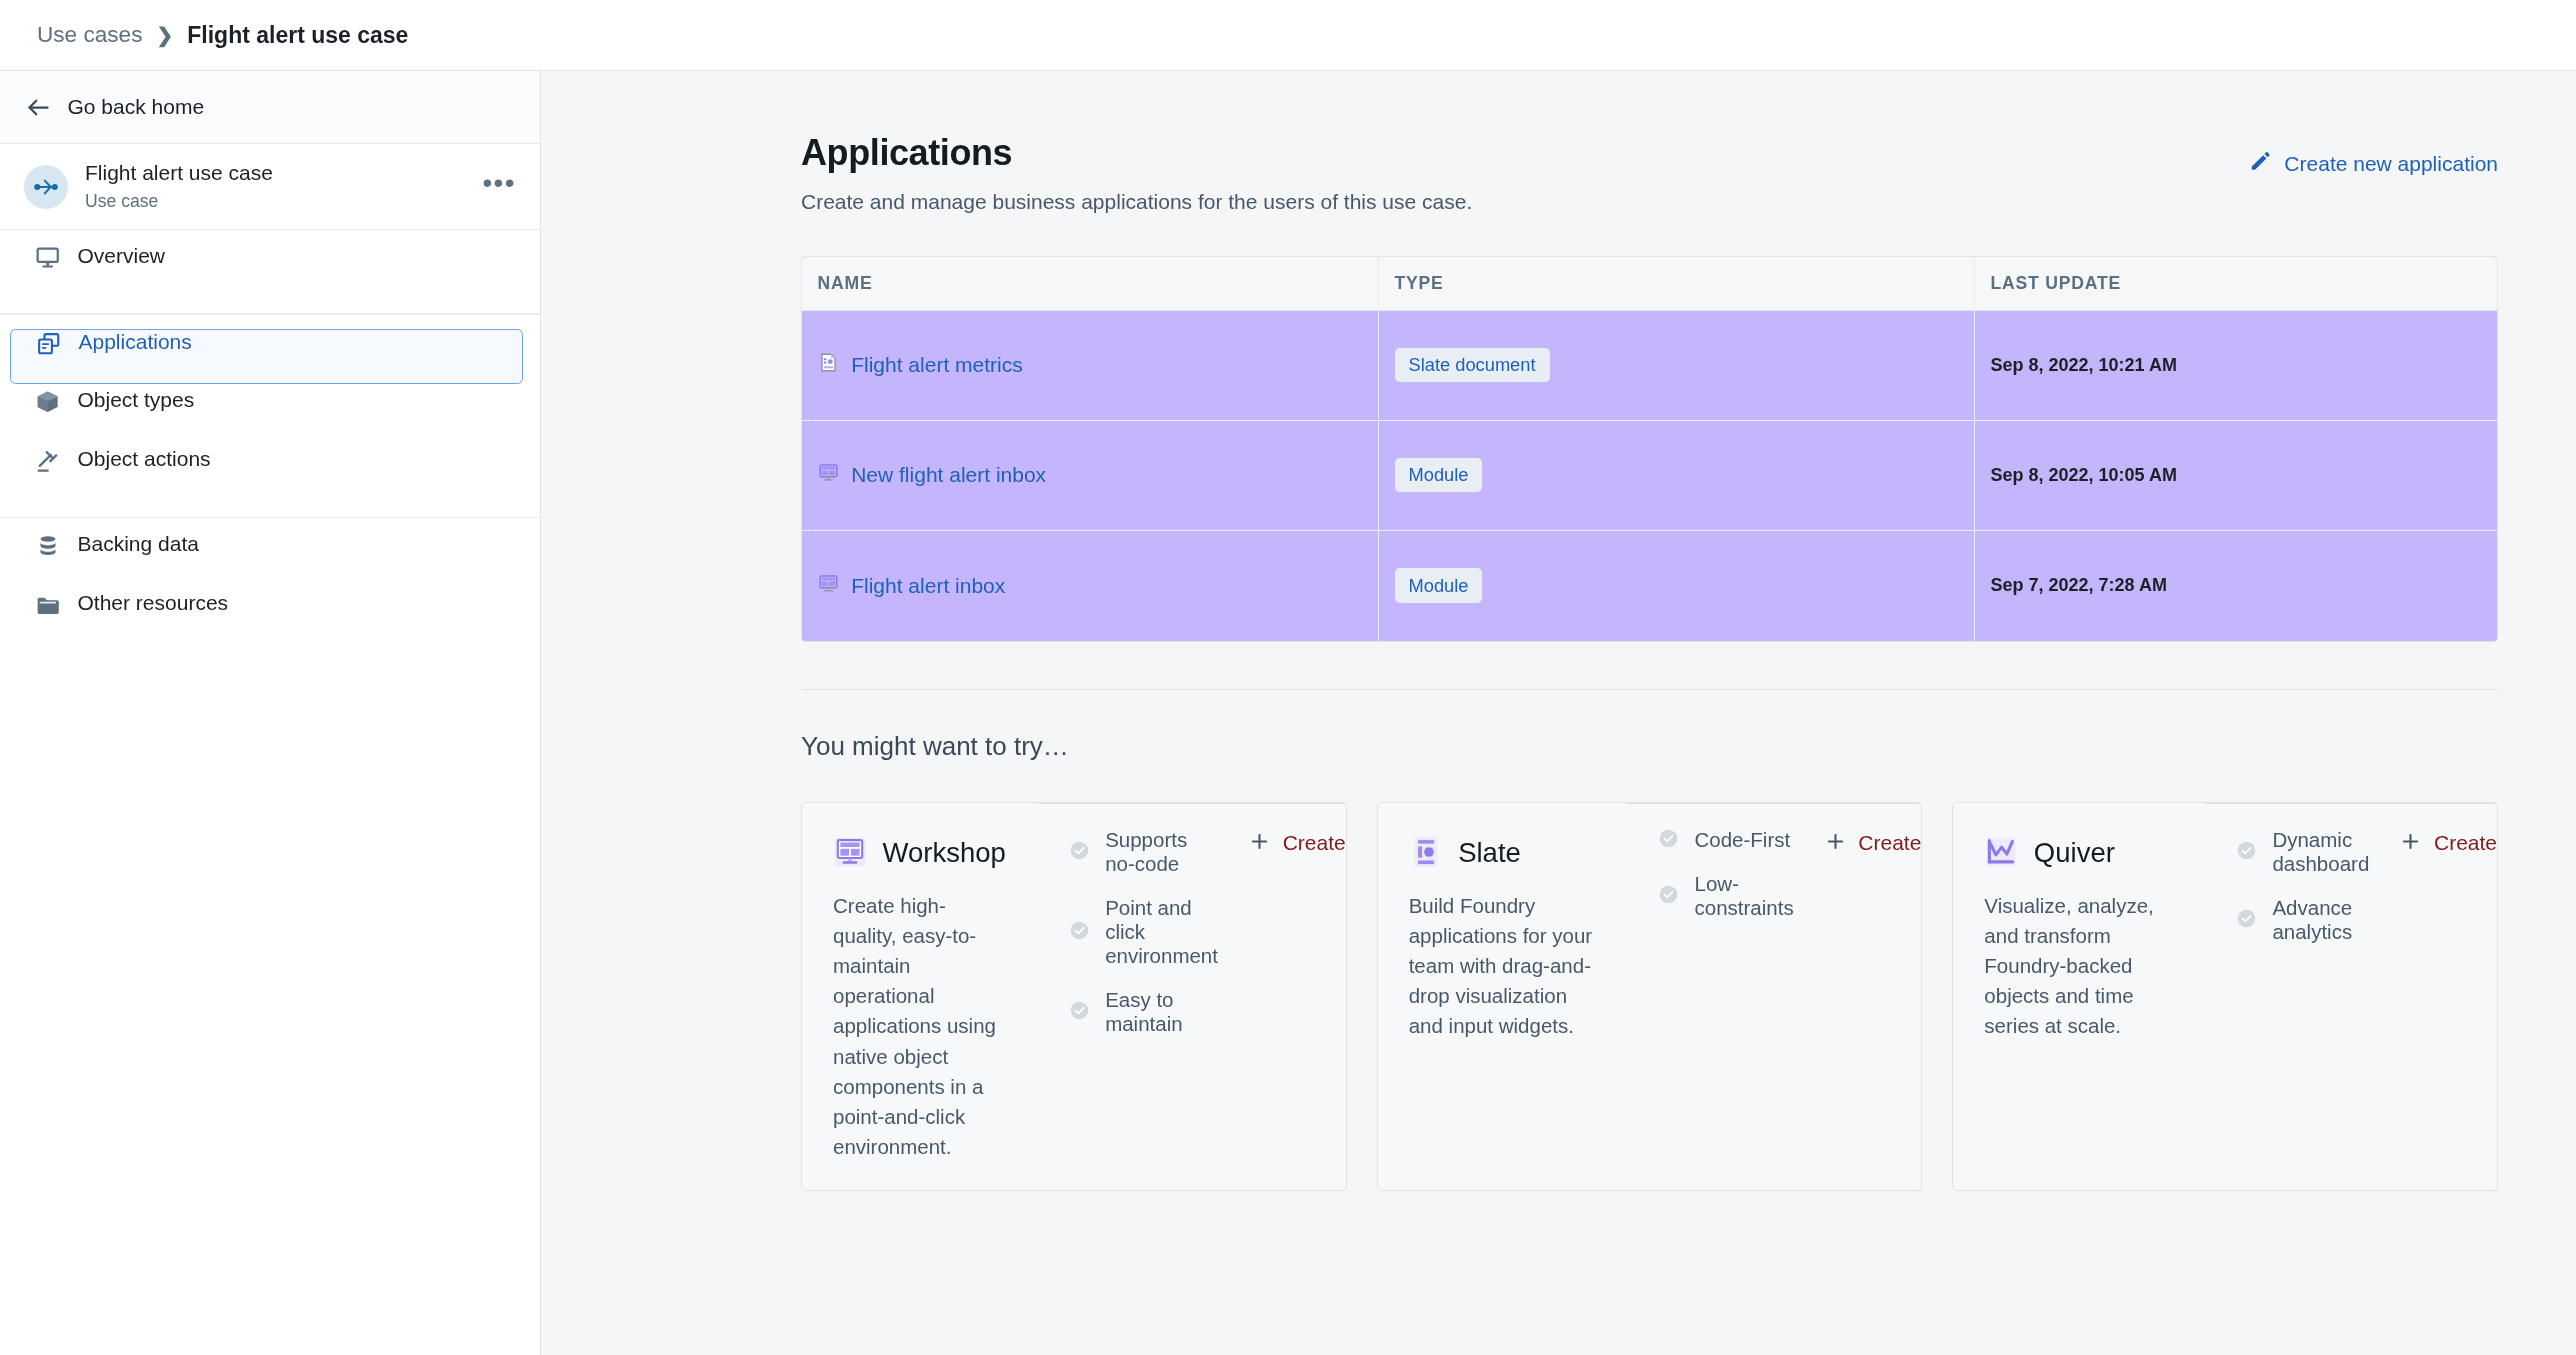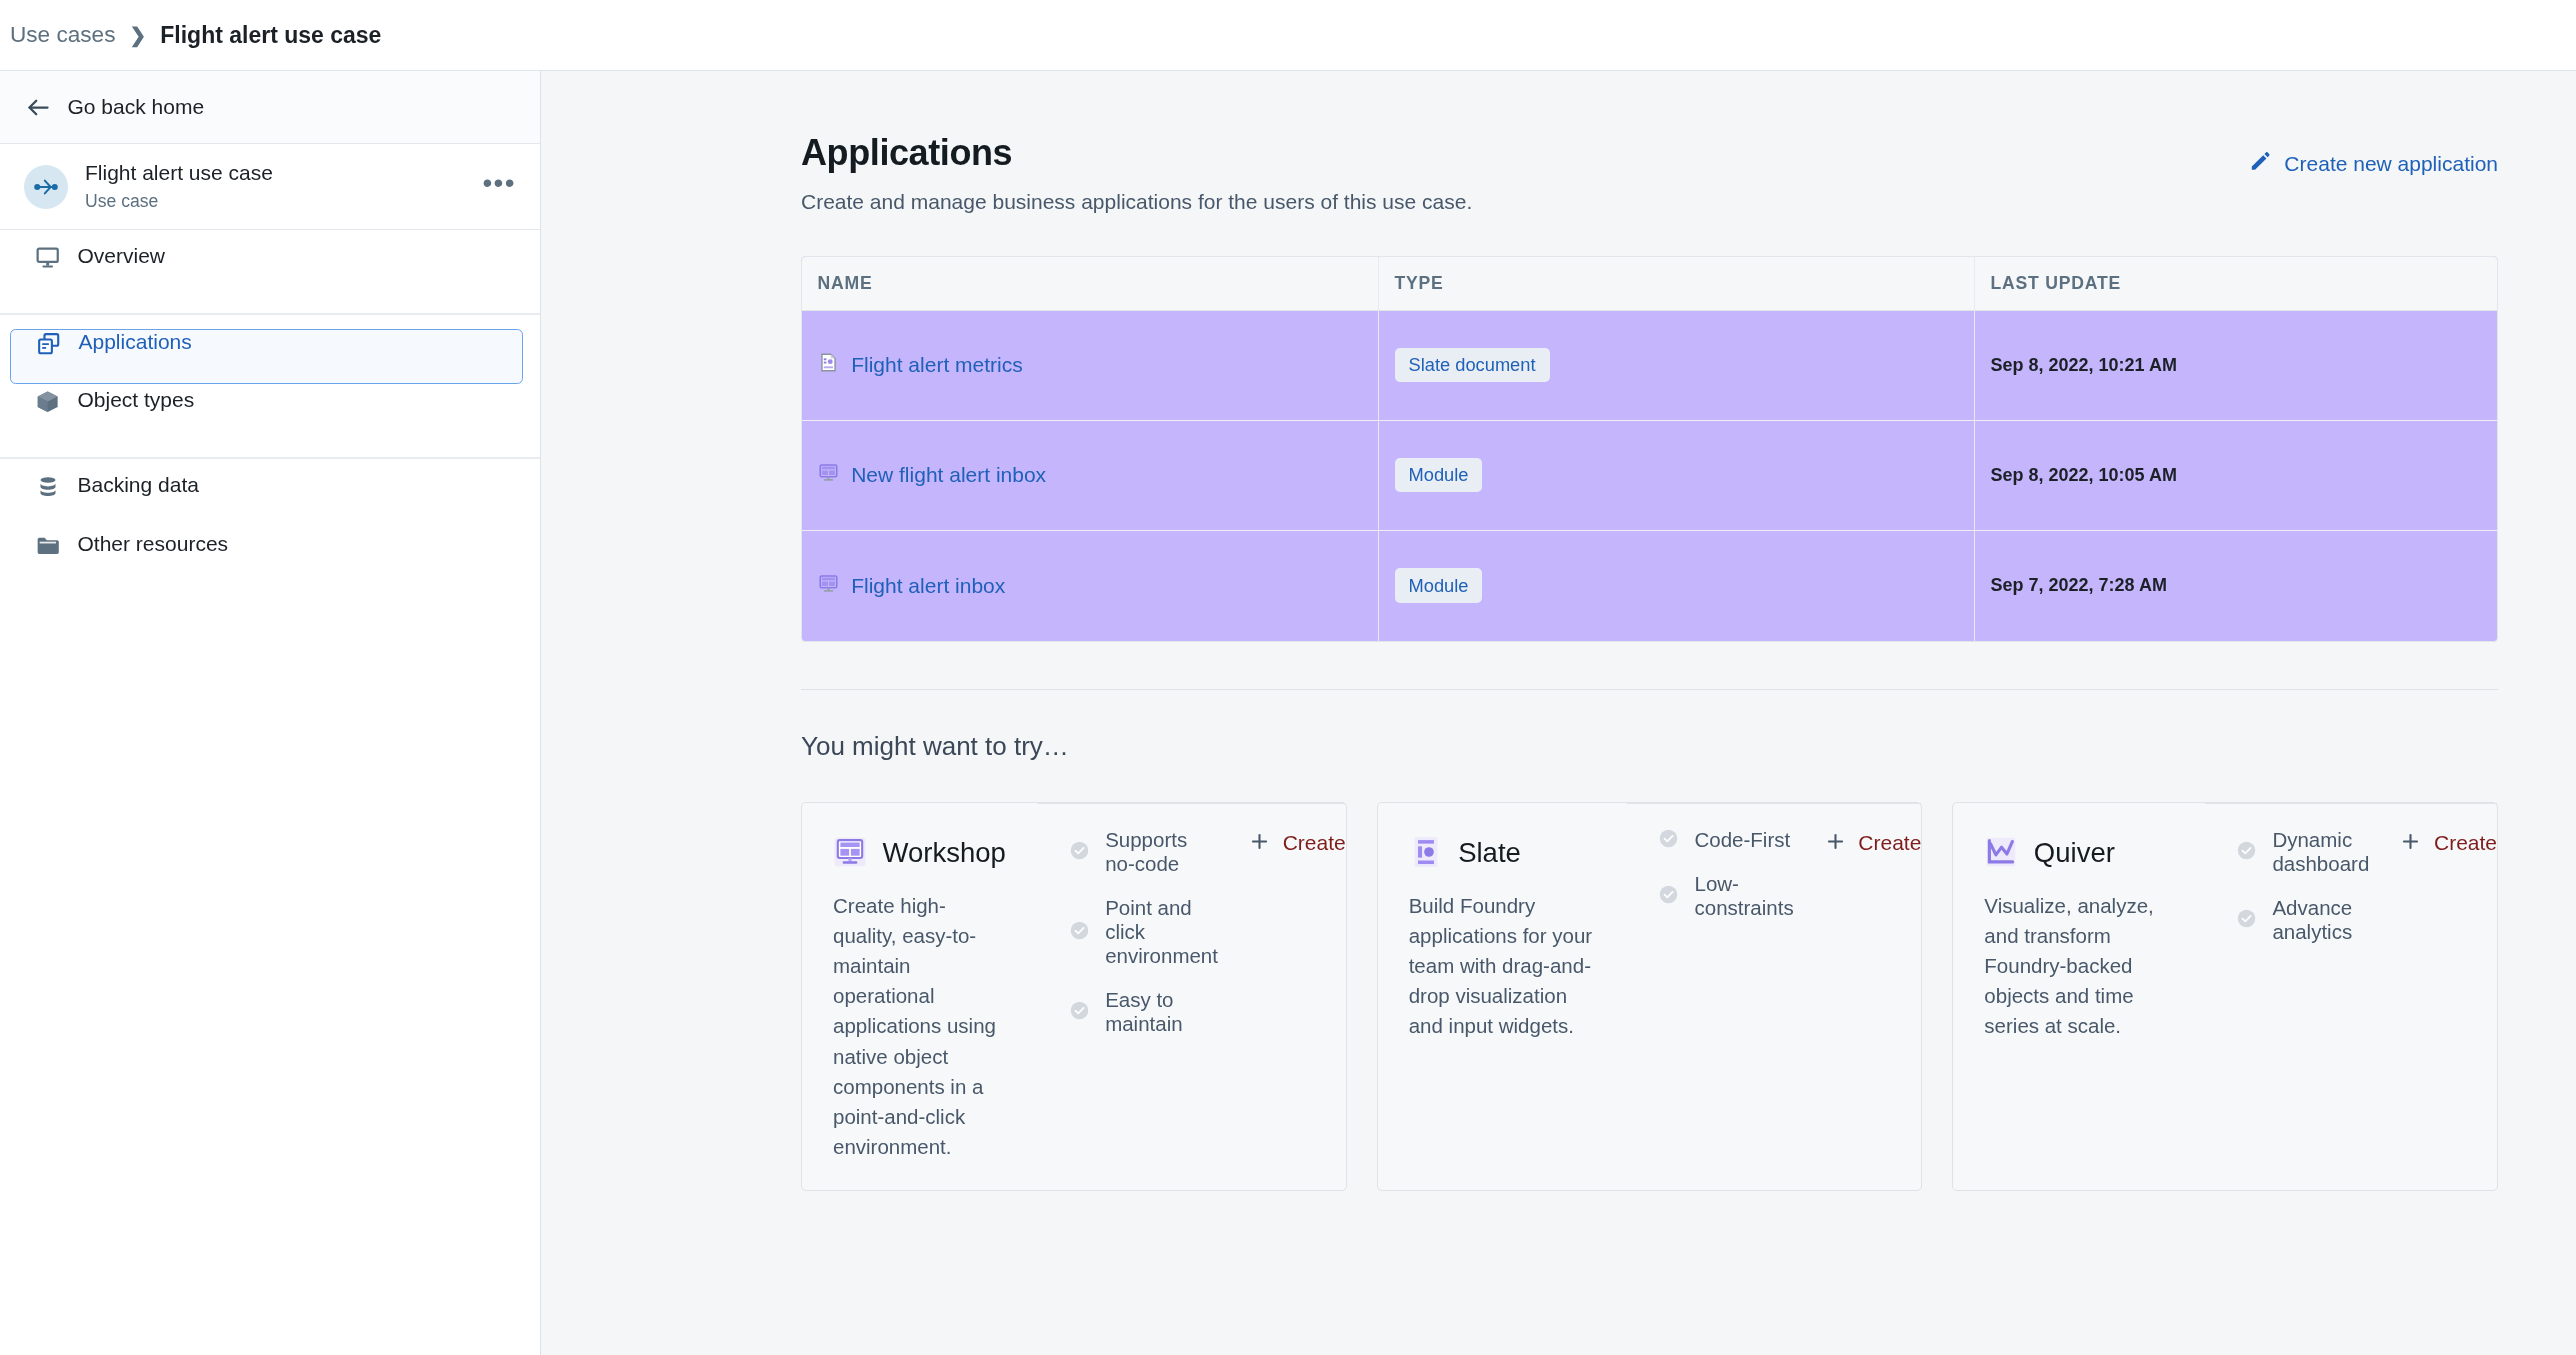--- a/index.html
+++ b/index.html
@@ -11,21 +11,21 @@
     background: #ffffff;
     overflow: hidden;
   }
 
   
   .breadcrumb-bar {
     height: 71px;
     background: #ffffff;
     display: flex;
     align-items: center;
-    padding-left: 10px;
+    padding-left: 37px;
     border-bottom: 1.4px solid #e1e5ea;
   }
   .crumb-root {
     font-size: 22.6px;
     color: #5c7080;
   }
   .crumb-sep {
     font-size: 20px;
     color: #5c7080;
     margin: 0 14px;
@@ -296,20 +296,31 @@
         <span class="nav-icon">
           <svg width="25.4" height="25.4" viewBox="0 0 24 24">
             <path d="M12 2.3 21.4 7v10L12 21.7 2.6 17V7z" fill="#5c7080"></path>
             <path d="M12 2.3 21.4 7 12 11.7 2.6 7z" fill="#8492a2"></path>
             <path d="M12 11.7v10L2.6 17V7z" fill="#6b7c8f"></path>
           </svg>
         </span>
         <span class="label">Object types</span>
       </div>
 
+      <div class="nav-item">
+        <span class="nav-icon">
+          <svg width="25.4" height="25.4" viewBox="0 0 24 24" stroke="#5c7080" stroke-width="2.2" fill="none" stroke-linecap="round">
+            <line x1="3.5" y1="20.5" x2="12" y2="20.5"></line>
+            <line x1="4.5" y1="16" x2="15" y2="5.5"></line>
+            <line x1="11" y1="3" x2="16.5" y2="8.5"></line>
+            <line x1="14.5" y1="11.5" x2="20" y2="6"></line>
+          </svg>
+        </span>
+        <span class="label">Object actions</span>
+      </div>
     </div>
 
     <div class="nav-divider"></div>
 
     <div class="nav-group">
       <div class="nav-item">
         <span class="nav-icon">
           <svg width="24" height="24" viewBox="0 0 24 24" fill="#5c7080">
             <ellipse cx="12" cy="5" rx="7.5" ry="2.8"></ellipse>
             <path d="M4.5 8.6c0 1.6 3.4 2.8 7.5 2.8s7.5-1.2 7.5-2.8v3.3c0 1.6-3.4 2.8-7.5 2.8S4.5 13.5 4.5 11.9z"></path>

